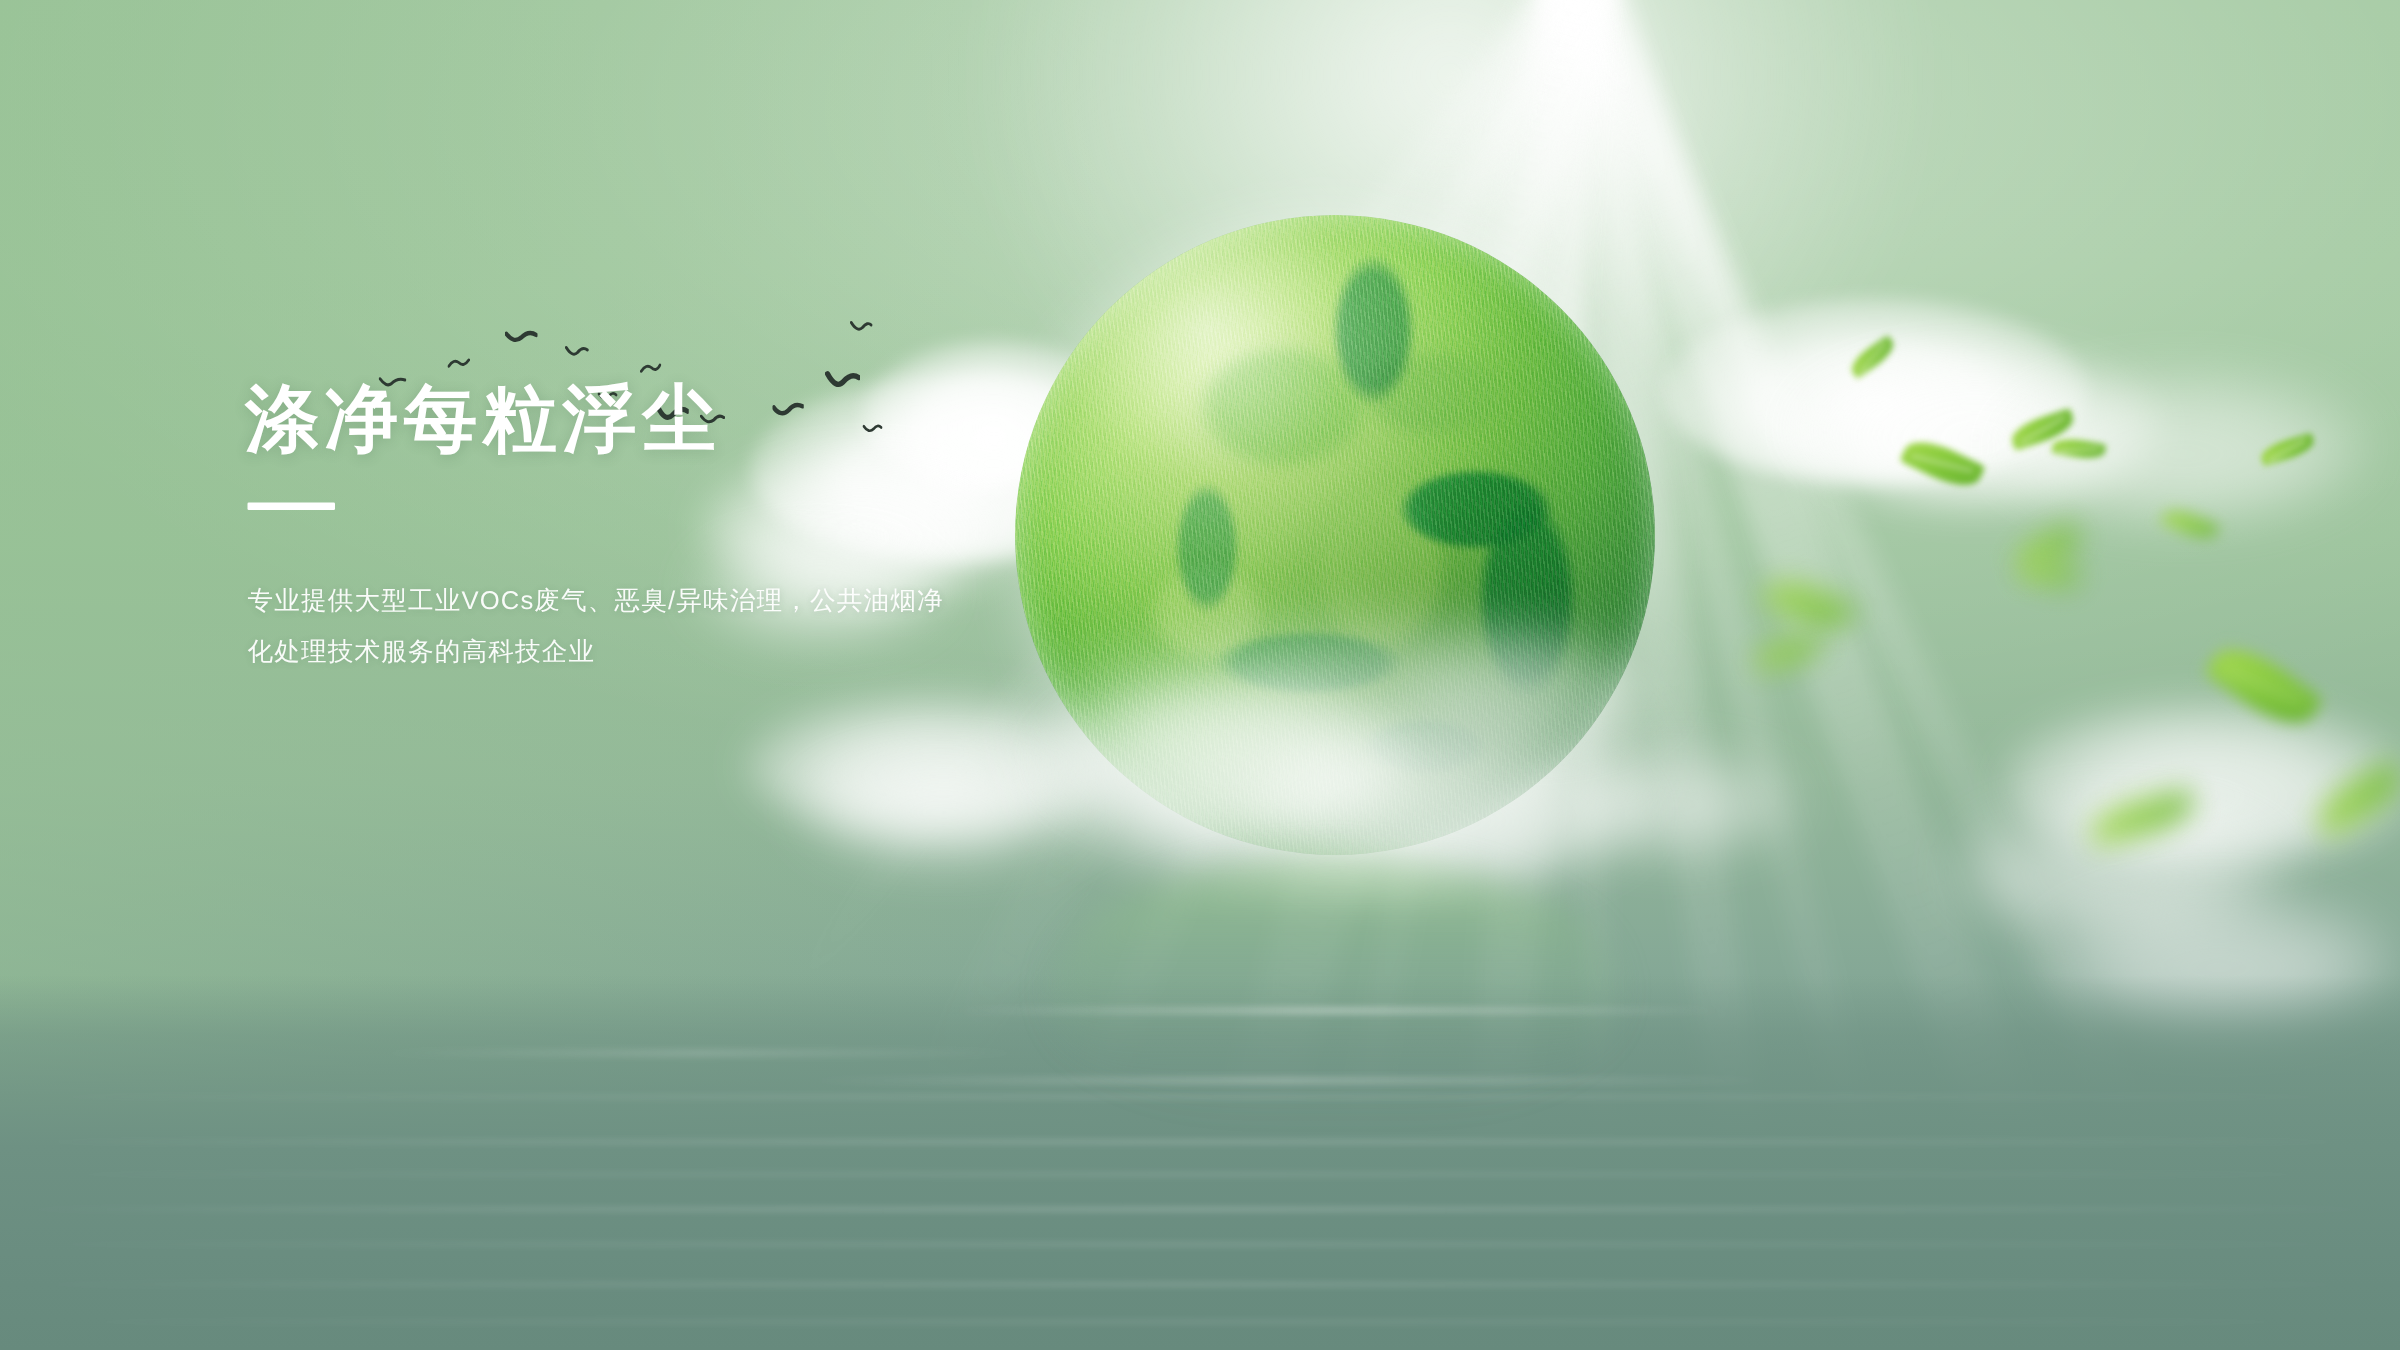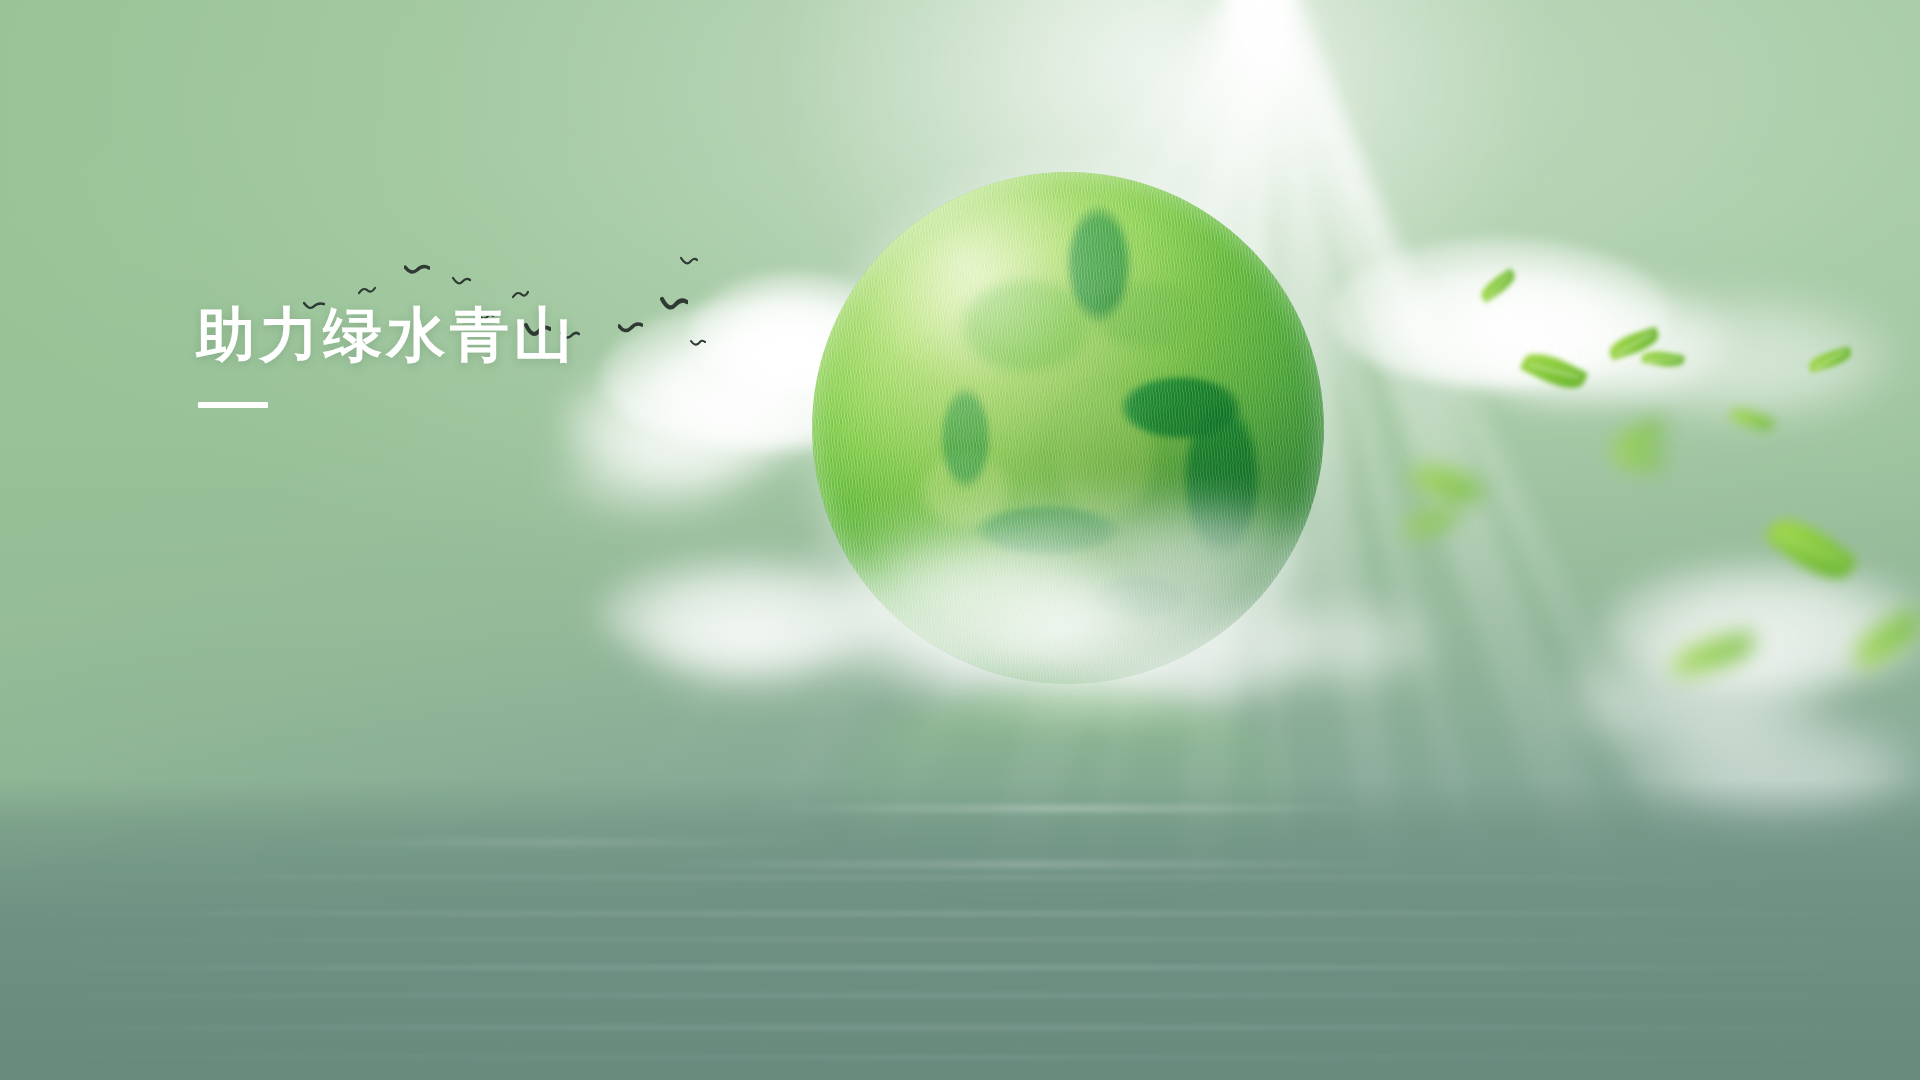--- a/index.html
+++ b/index.html
@@ -254,18 +254,22 @@
     <div class="ripple" style="top:246px;opacity:.38;"></div>
     <div class="ripple" style="top:276px;opacity:.22;"></div>
   </div>
   <div class="reflection"></div>
   <div class="refl-streak" style="left:760px;top:806px;width:620px;"></div>
   <div class="refl-streak" style="left:640px;top:862px;width:780px;opacity:.7;"></div>
   <div class="refl-streak" style="left:300px;top:840px;width:520px;opacity:.45;"></div>
 
   <div class="copy">
     <h1 class="headline">
-      <div>助力绿水青山</div>
+      <div>涤净每粒浮尘</div>
     </h1>
     <div class="divider"></div>
+    <div class="subcopy">
+      <div>专业提供大型工业VOCs废气、恶臭/异味治理，公共油烟净</div>
+      <div>化处理技术服务的高科技企业</div>
+    </div>
   </div>
 
 </div>
 
 </body></html>

